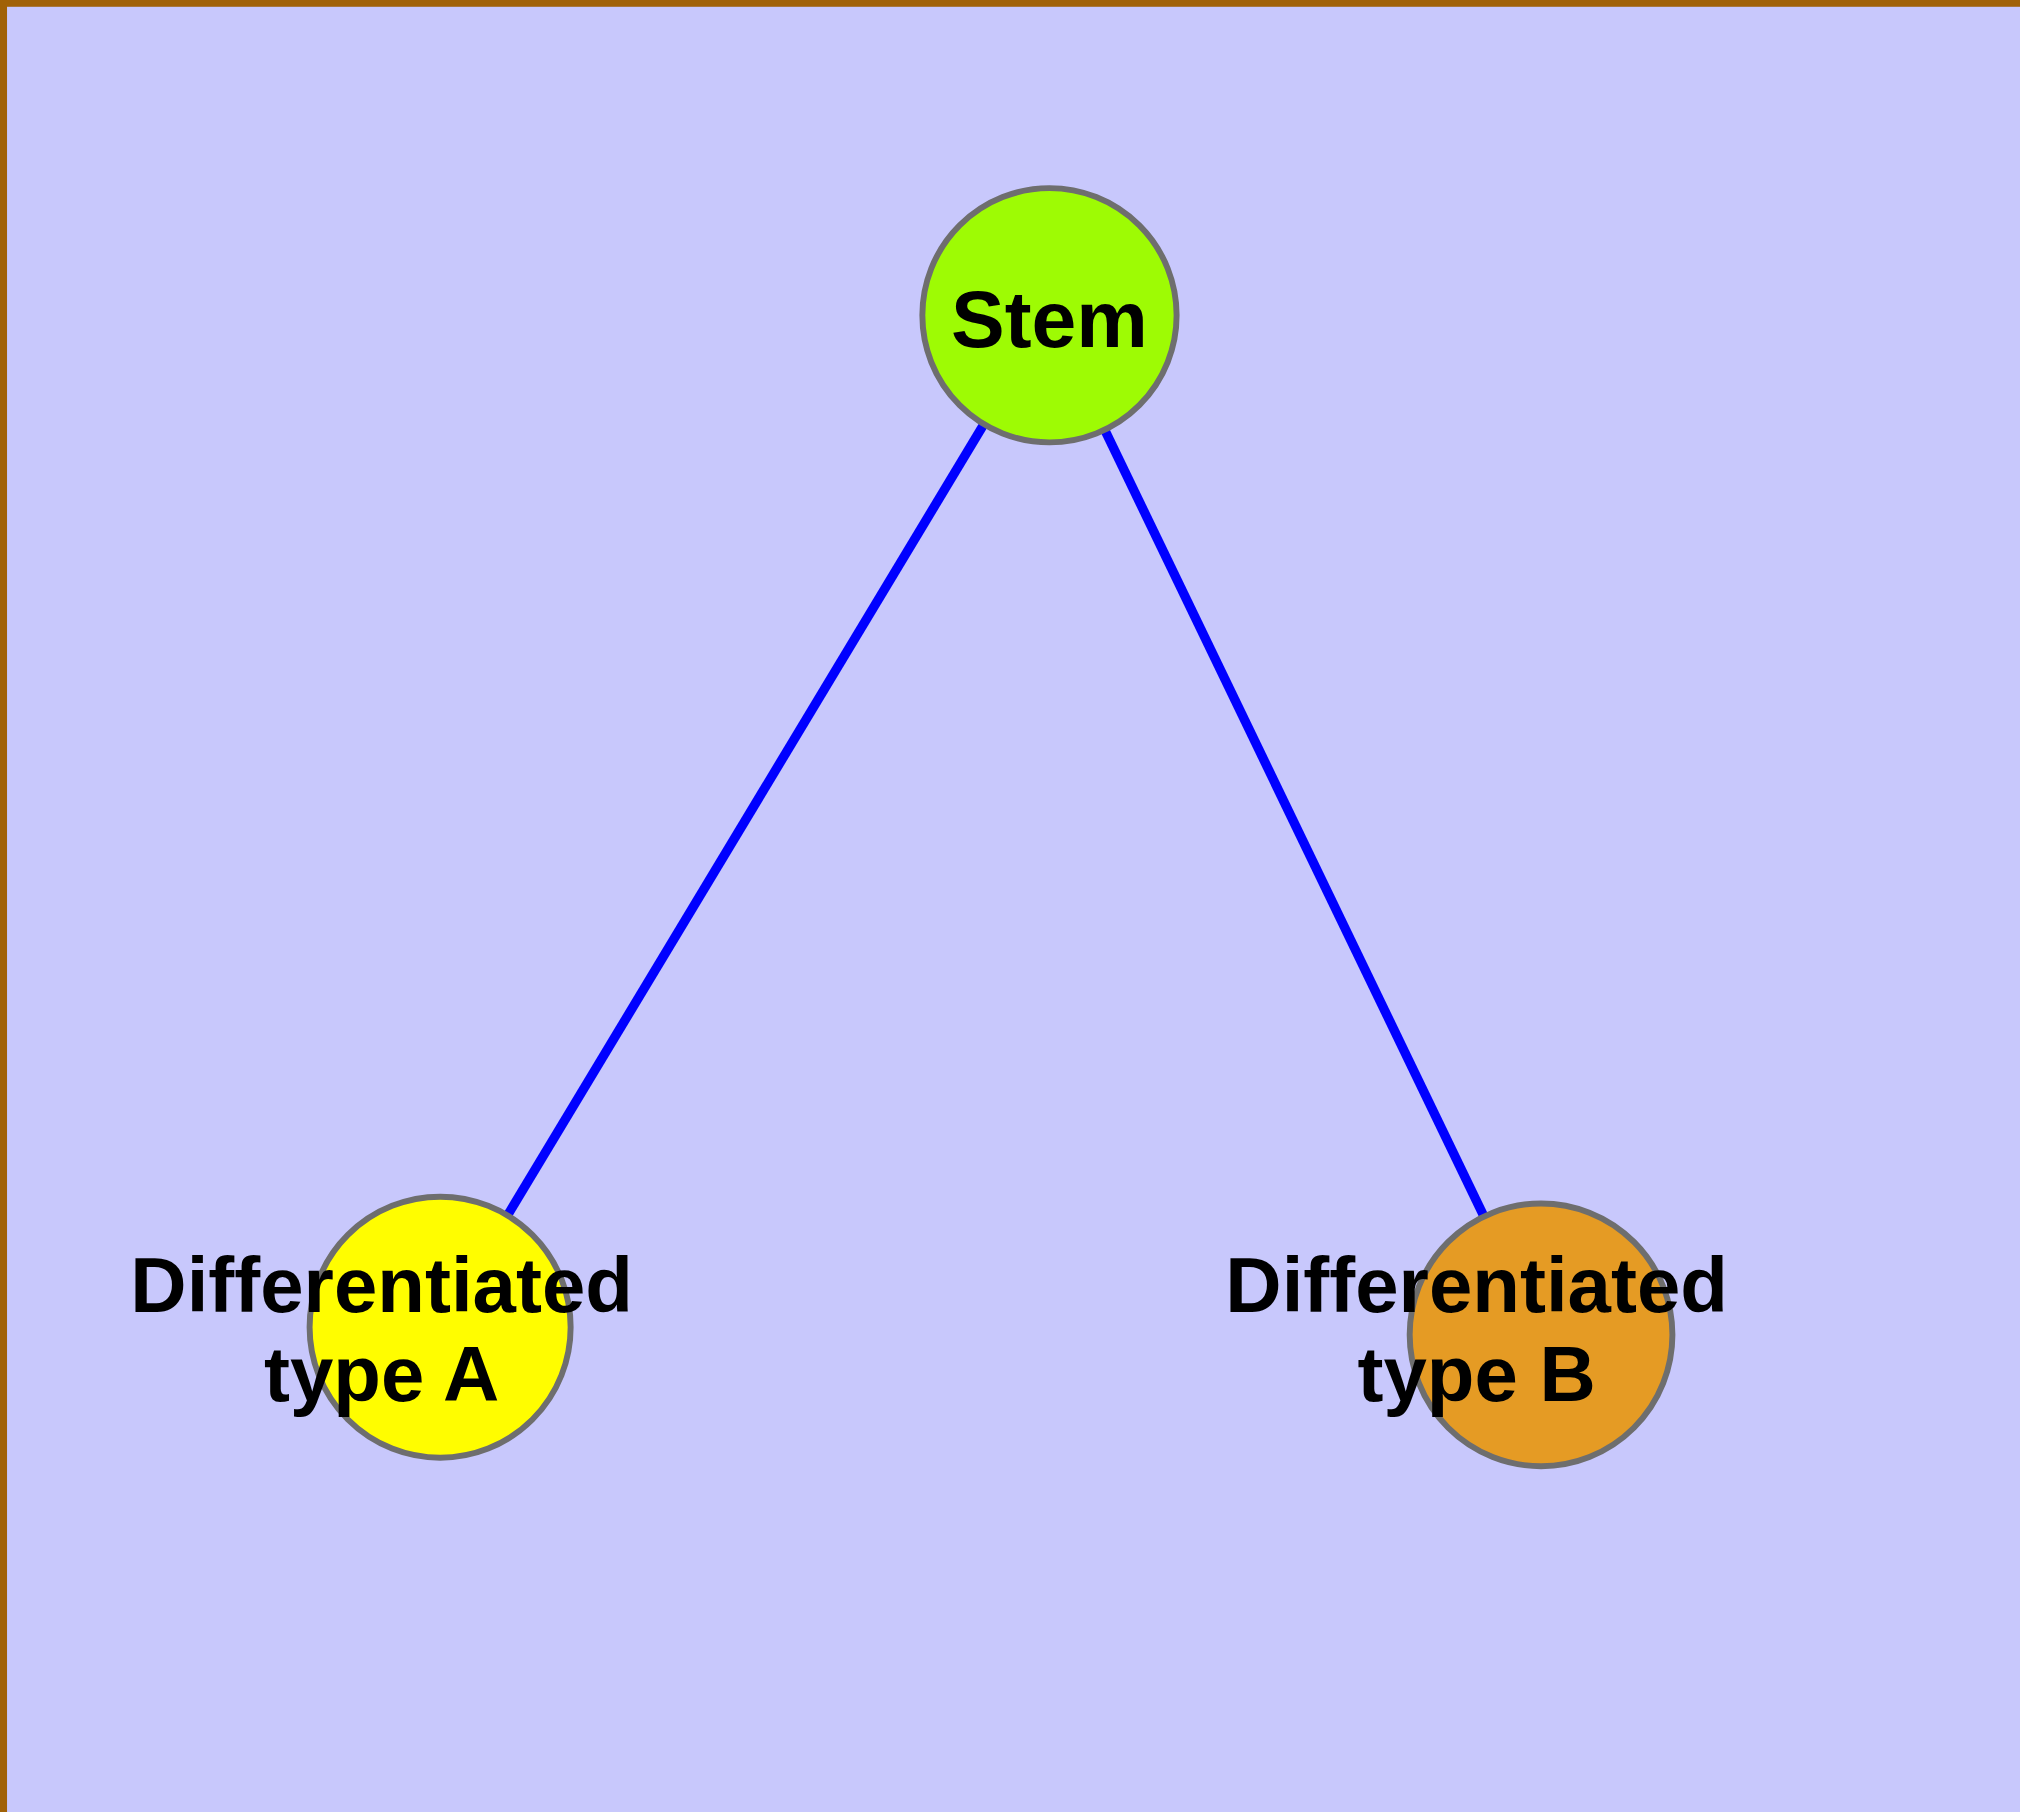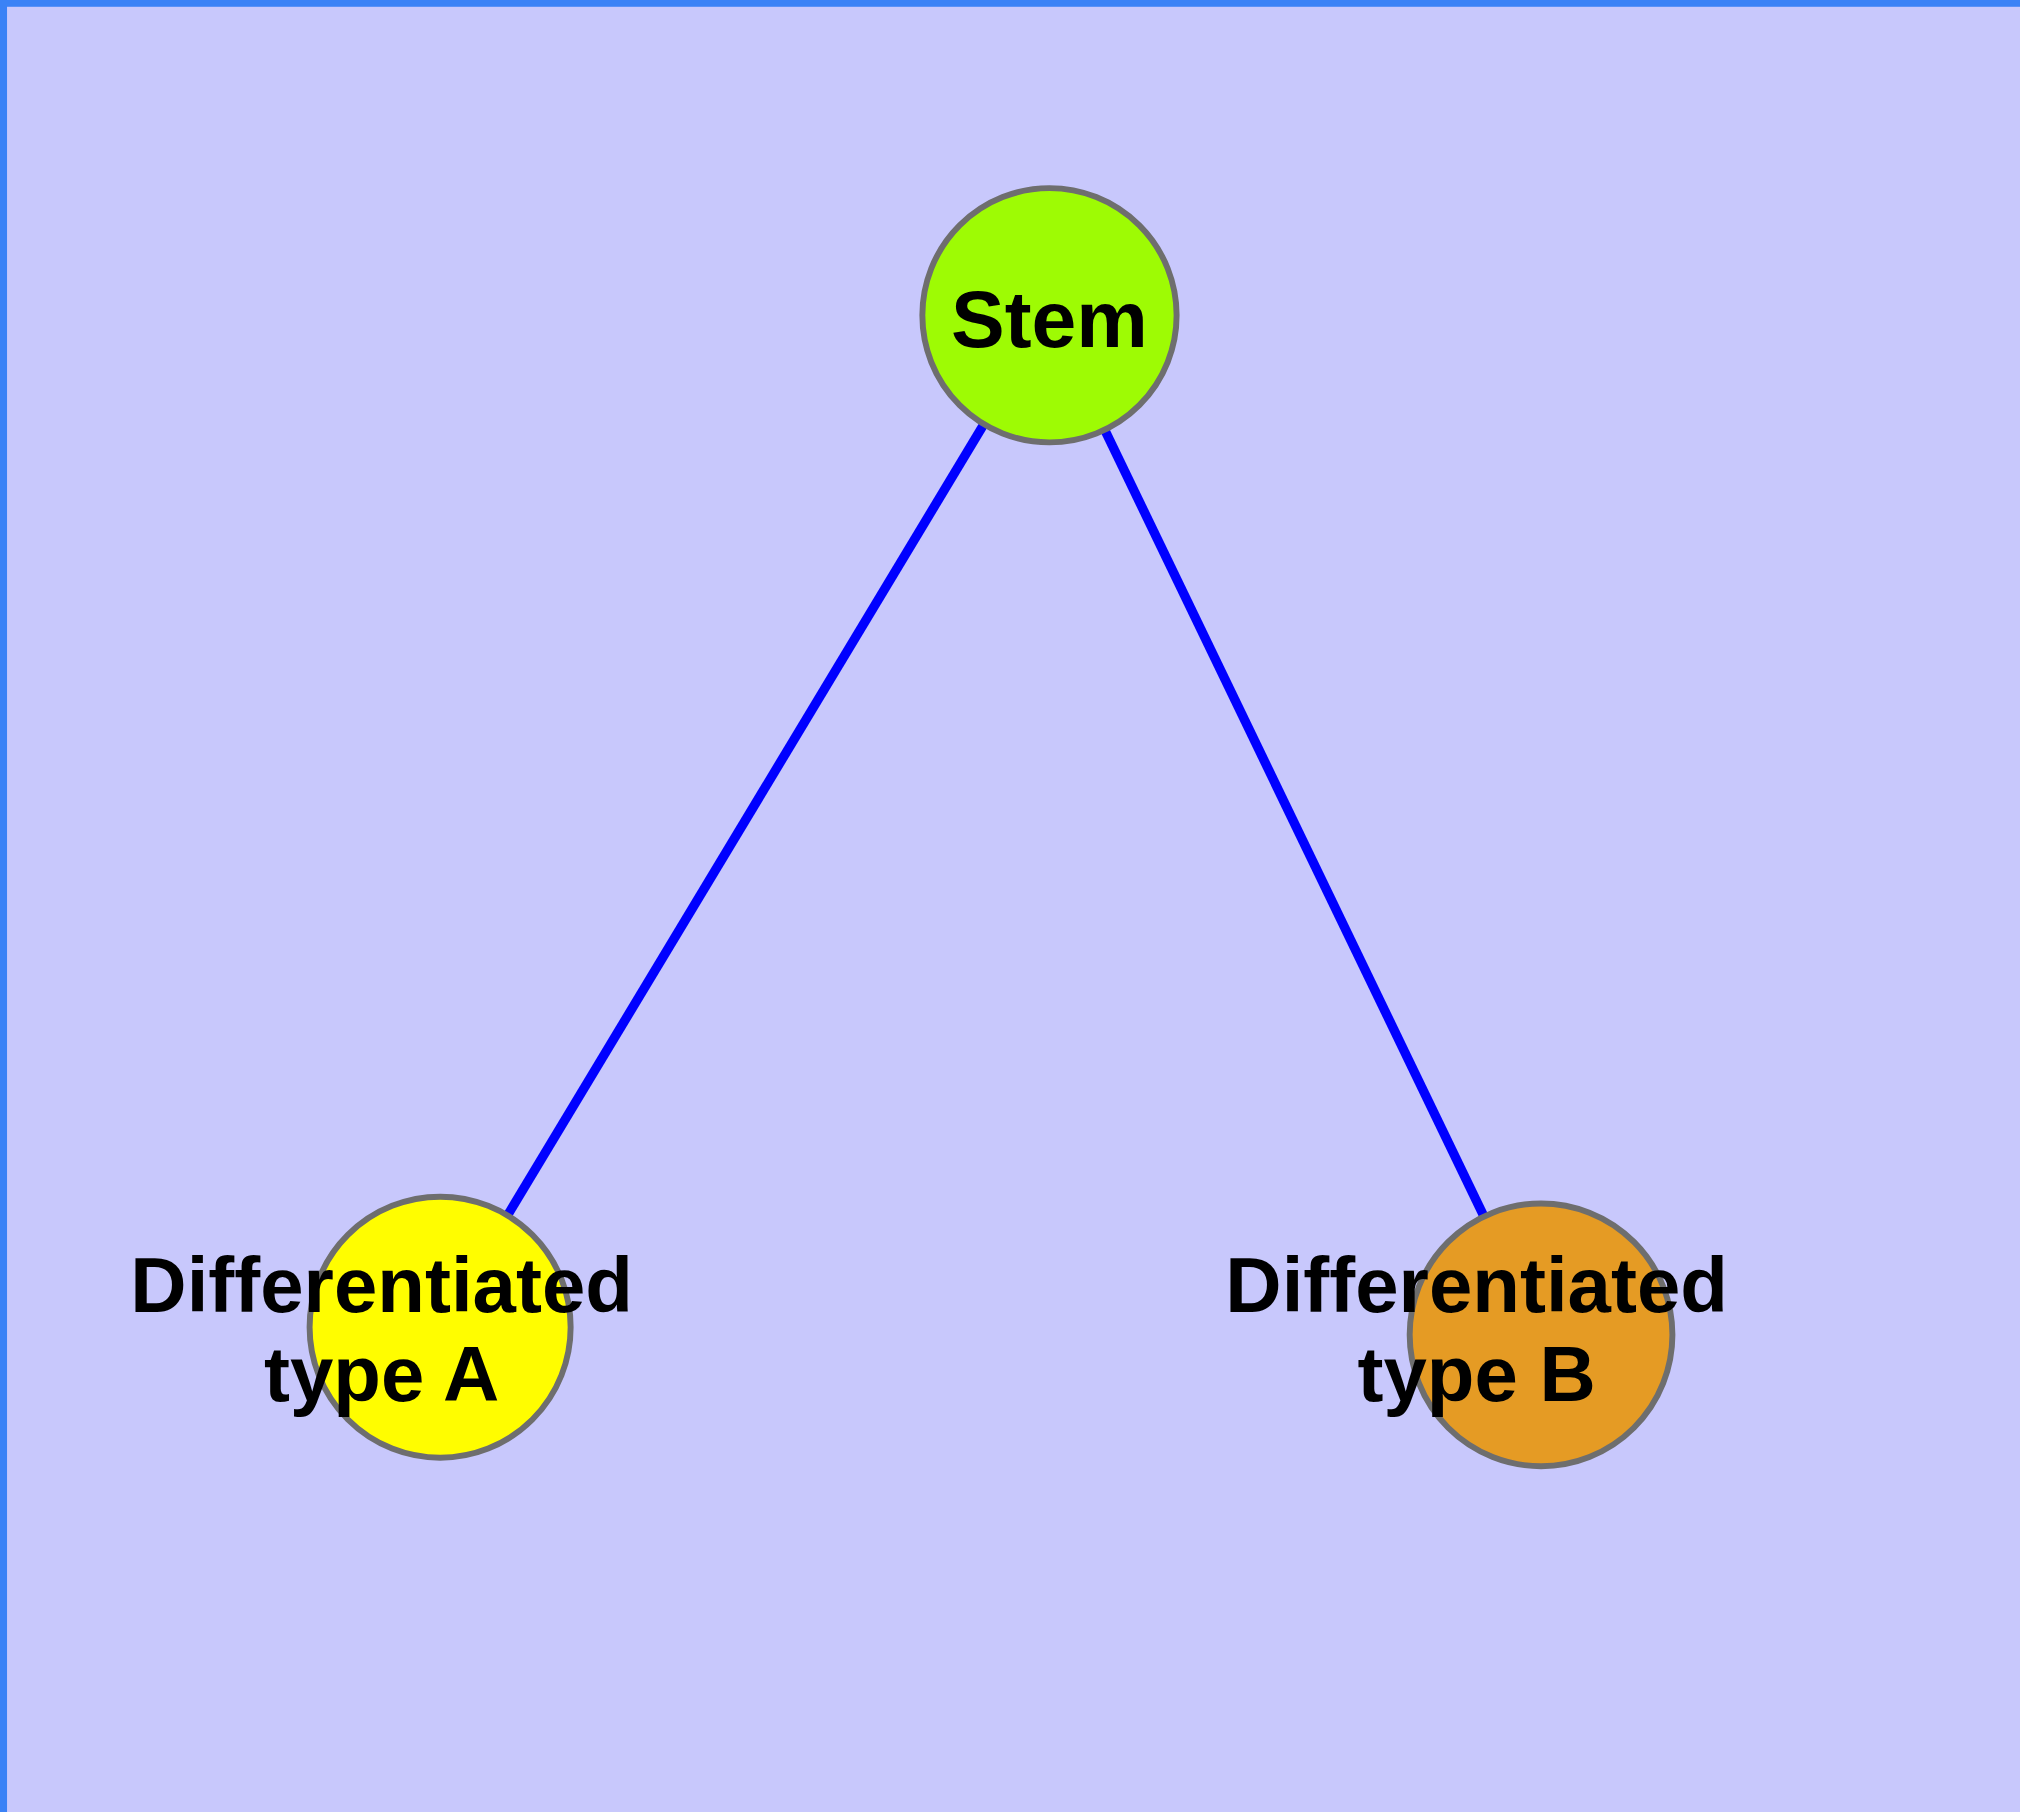--- a/index.html
+++ b/index.html
@@ -10,21 +10,21 @@
   body {
     width: 2021px;
     height: 1812px;
     overflow: hidden;
     font-family: "Liberation Sans", sans-serif;
   }
   #diagram-root {
     position: relative;
     width: 2021px;
     height: 1812px;
-    background: #3b82f6;
+    background: #a16207;
   }
   #graph-canvas {
     position: absolute;
     top: 0;
     left: 0;
     width: 2021px;
     height: 1812px;
     display: block;
   }
   .node-circle {

